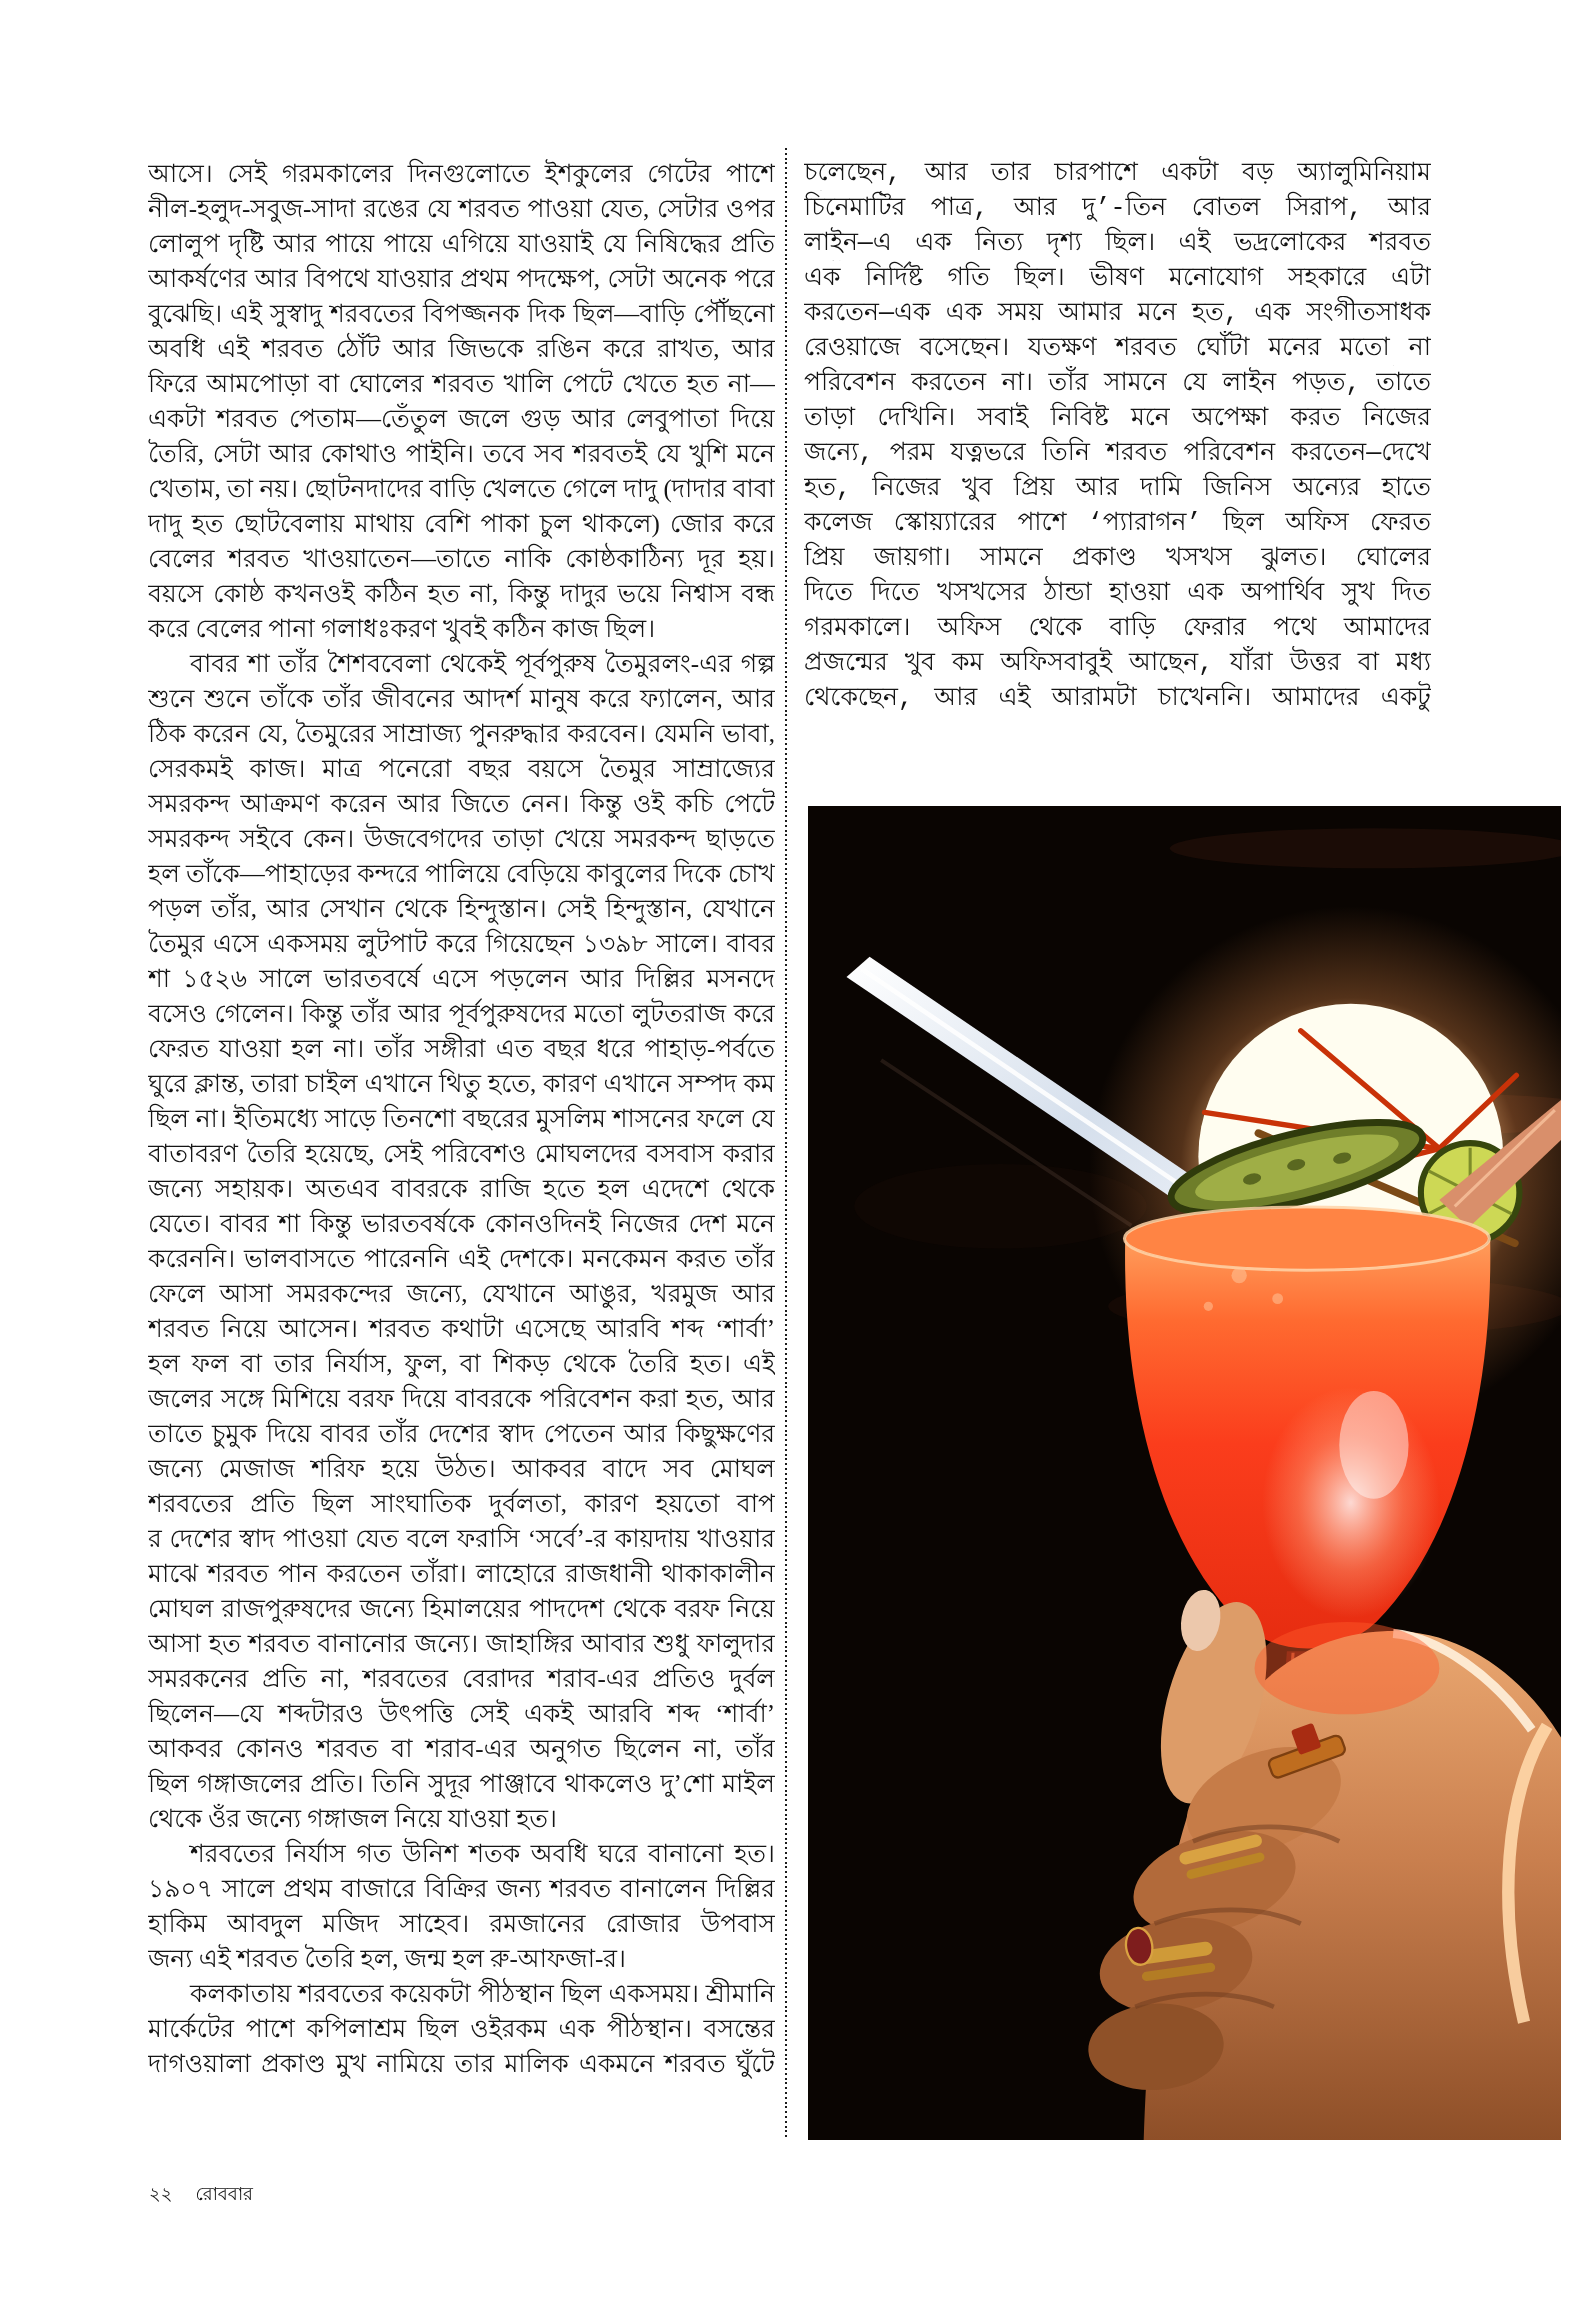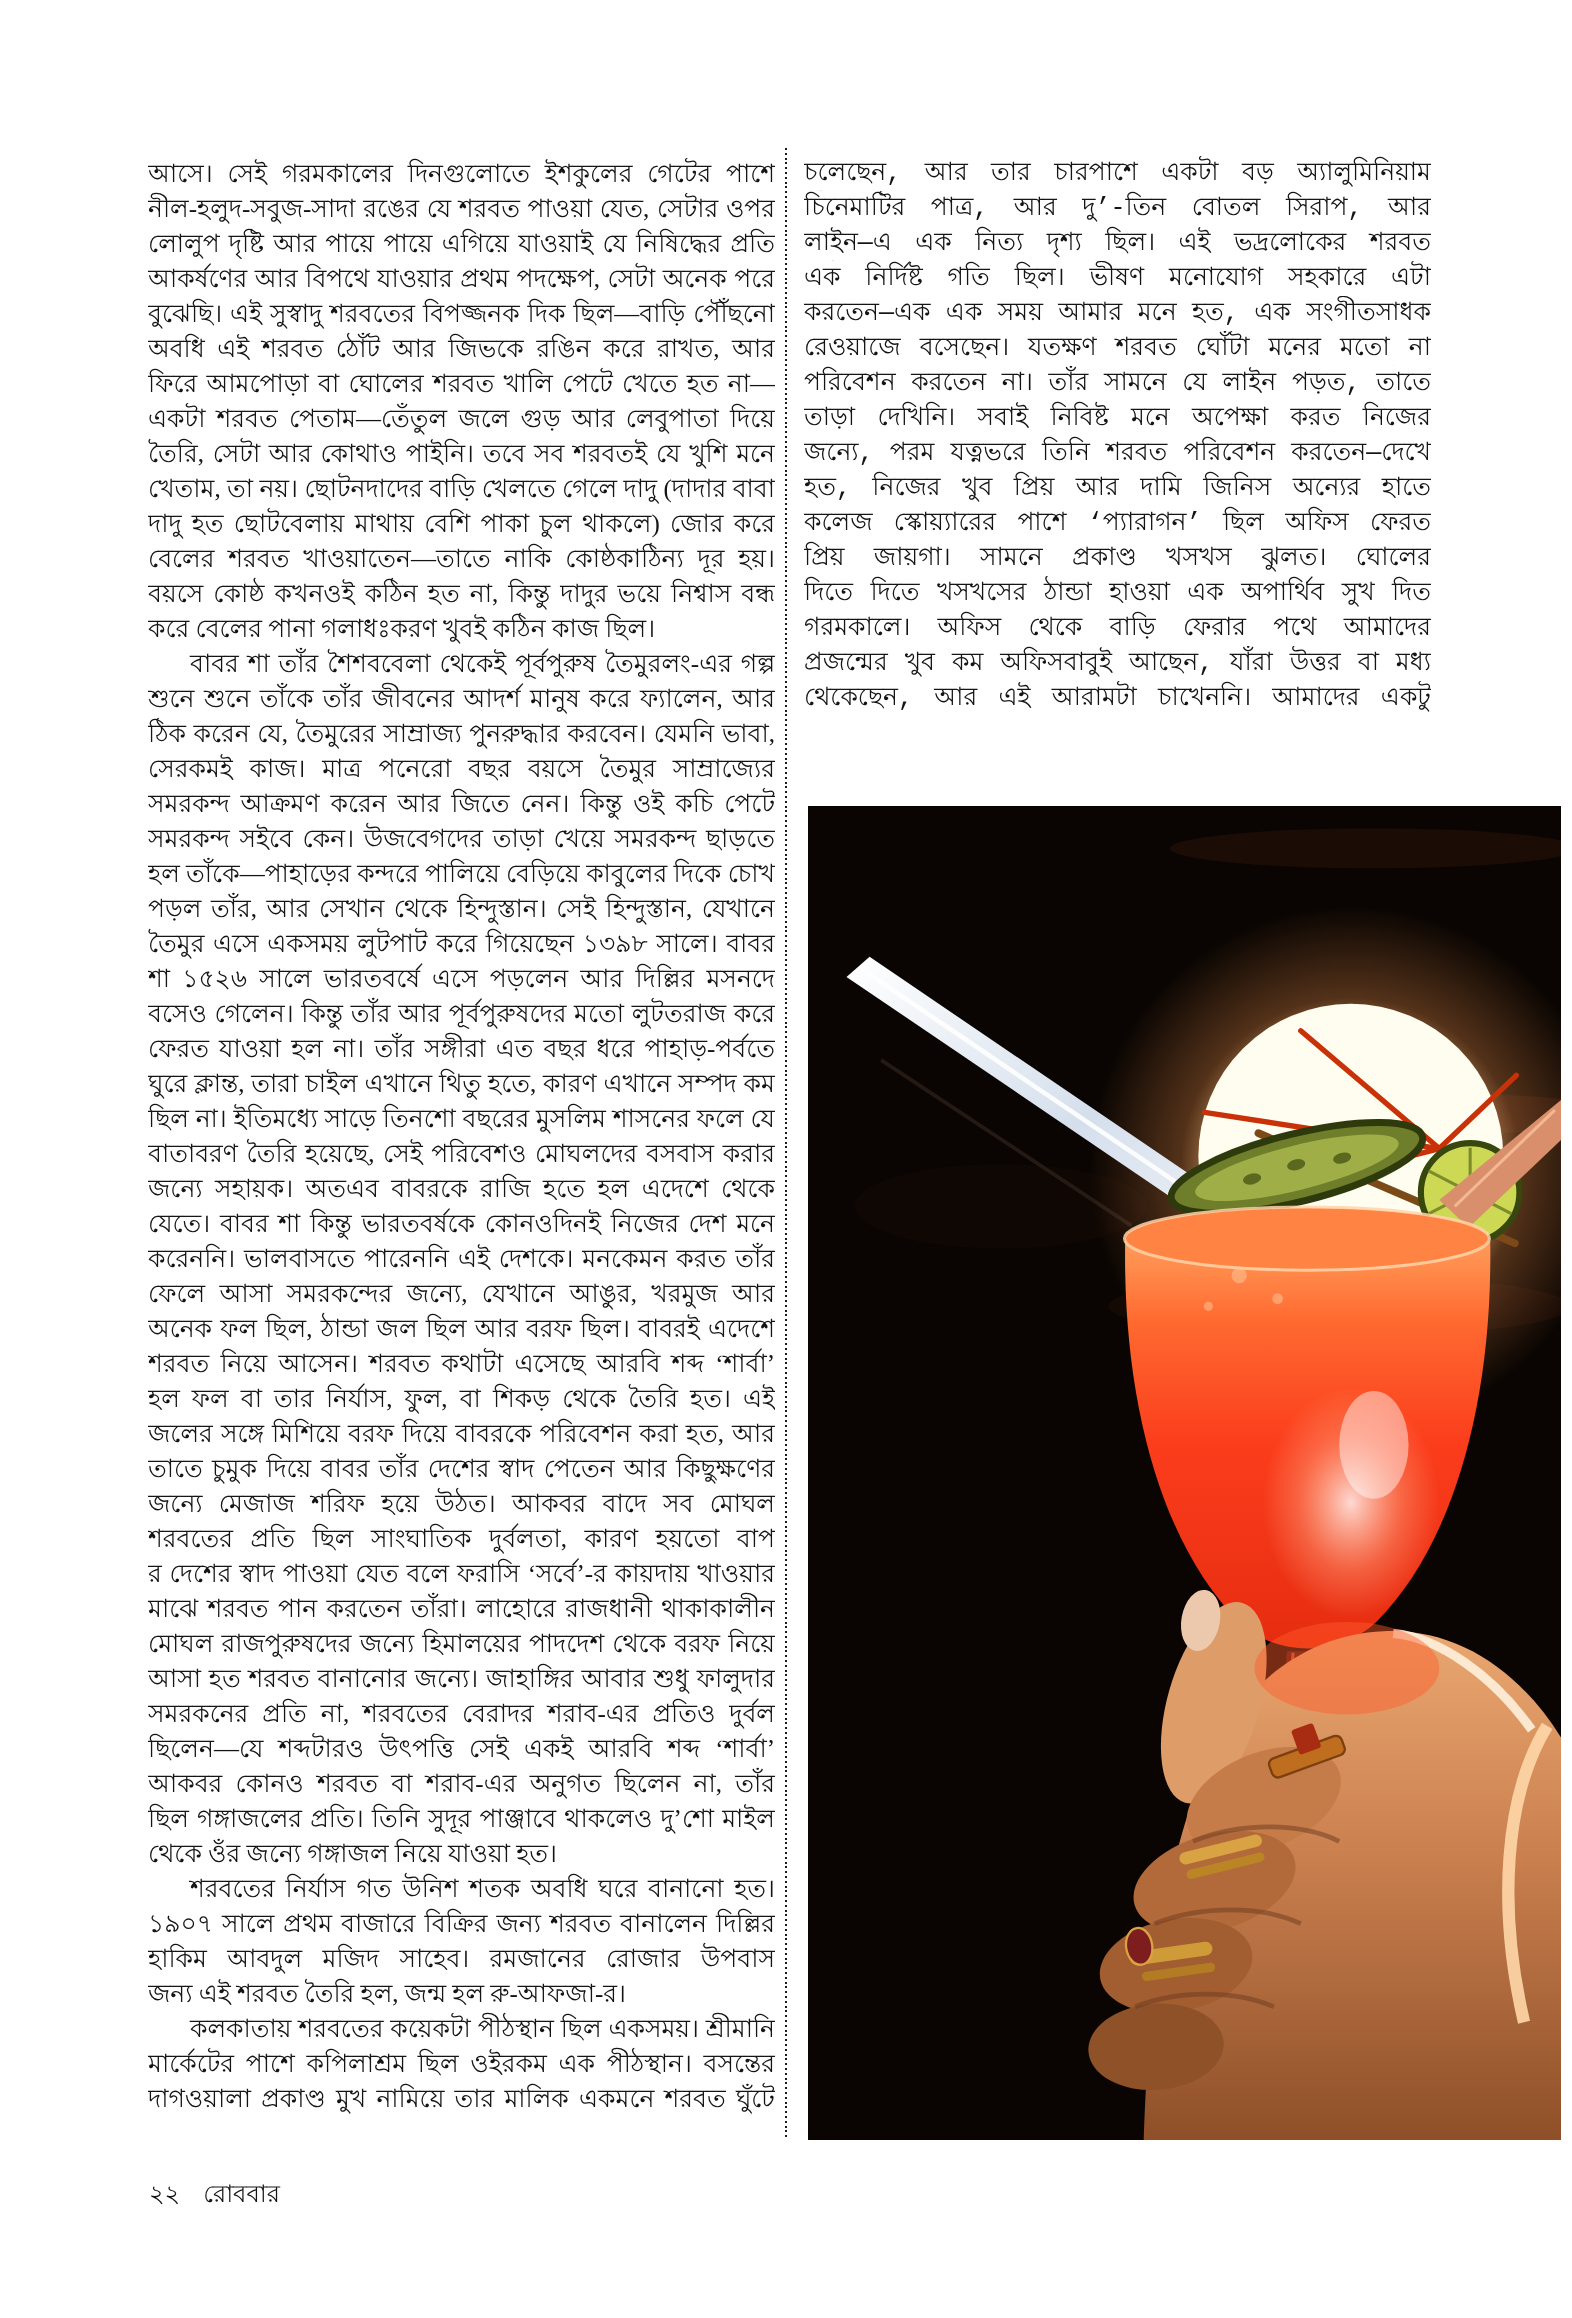--- a/index.html
+++ b/index.html
@@ -43,21 +43,21 @@
   .photo{
     position:absolute;
     left:808px;top:806px;
     width:753px;height:1334px;
     background:#0a0502;
   }
   .photo svg{display:block;width:100%;height:100%;}
   .footer{
     position:absolute;
     left:149px;top:2179px;
-    font-size:24px;line-height:31px;
+    font-size:18px;line-height:31px;
     color:var(--text-color);
   }
   .footer .pagenum{margin-right:23px;}
 </style>
 </head>
 <body>
 
 <div class="page">
 
   <div class="col col-left">
@@ -88,21 +88,20 @@
       <div class="line">শা ১৫২৬ সালে ভারতবর্ষে এসে পড়লেন আর দিল্লির মসনদে</div>
       <div class="line">বসেও গেলেন। কিন্তু তাঁর আর পূর্বপুরুষদের মতো লুটতরাজ করে</div>
       <div class="line">ফেরত যাওয়া হল না। তাঁর সঙ্গীরা এত বছর ধরে পাহাড়-পর্বতে</div>
       <div class="line">ঘুরে ক্লান্ত, তারা চাইল এখানে থিতু হতে, কারণ এখানে সম্পদ কম</div>
       <div class="line">ছিল না। ইতিমধ্যে সাড়ে তিনশো বছরের মুসলিম শাসনের ফলে যে</div>
       <div class="line">বাতাবরণ তৈরি হয়েছে, সেই পরিবেশও মোঘলদের বসবাস করার</div>
       <div class="line">জন্যে সহায়ক। অতএব বাবরকে রাজি হতে হল এদেশে থেকে</div>
       <div class="line">যেতে। বাবর শা কিন্তু ভারতবর্ষকে কোনওদিনই নিজের দেশ মনে</div>
       <div class="line">করেননি। ভালবাসতে পারেননি এই দেশকে। মনকেমন করত তাঁর</div>
       <div class="line">ফেলে আসা সমরকন্দের জন্যে, যেখানে আঙুর, খরমুজ আর আরও</div>
-      <div class="line">অনেক ফল ছিল, ঠান্ডা জল ছিল আর বরফ ছিল। বাবরই এদেশে</div>
       <div class="line">শরবত নিয়ে আসেন। শরবত কথাটা এসেছে আরবি শব্দ ‘শার্বা’</div>
       <div class="line">হল ফল বা তার নির্যাস, ফুল, বা শিকড় থেকে তৈরি হত। এই সিরাপ</div>
       <div class="line">জলের সঙ্গে মিশিয়ে বরফ দিয়ে বাবরকে পরিবেশন করা হত, আর</div>
       <div class="line">তাতে চুমুক দিয়ে বাবর তাঁর দেশের স্বাদ পেতেন আর কিছুক্ষণের</div>
       <div class="line">জন্যে মেজাজ শরিফ হয়ে উঠত। আকবর বাদে সব মোঘল বাদশারই</div>
       <div class="line">শরবতের প্রতি ছিল সাংঘাতিক দুর্বলতা, কারণ হয়তো বাপ পিতেমো-</div>
       <div class="line">র দেশের স্বাদ পাওয়া যেত বলে ফরাসি ‘সর্বে’-র কায়দায় খাওয়ার</div>
       <div class="line">মাঝে শরবত পান করতেন তাঁরা। লাহোরে রাজধানী থাকাকালীন</div>
       <div class="line">মোঘল রাজপুরুষদের জন্যে হিমালয়ের পাদদেশ থেকে বরফ নিয়ে</div>
       <div class="line">আসা হত শরবত বানানোর জন্যে। জাহাঙ্গির আবার শুধু ফালুদার</div>

